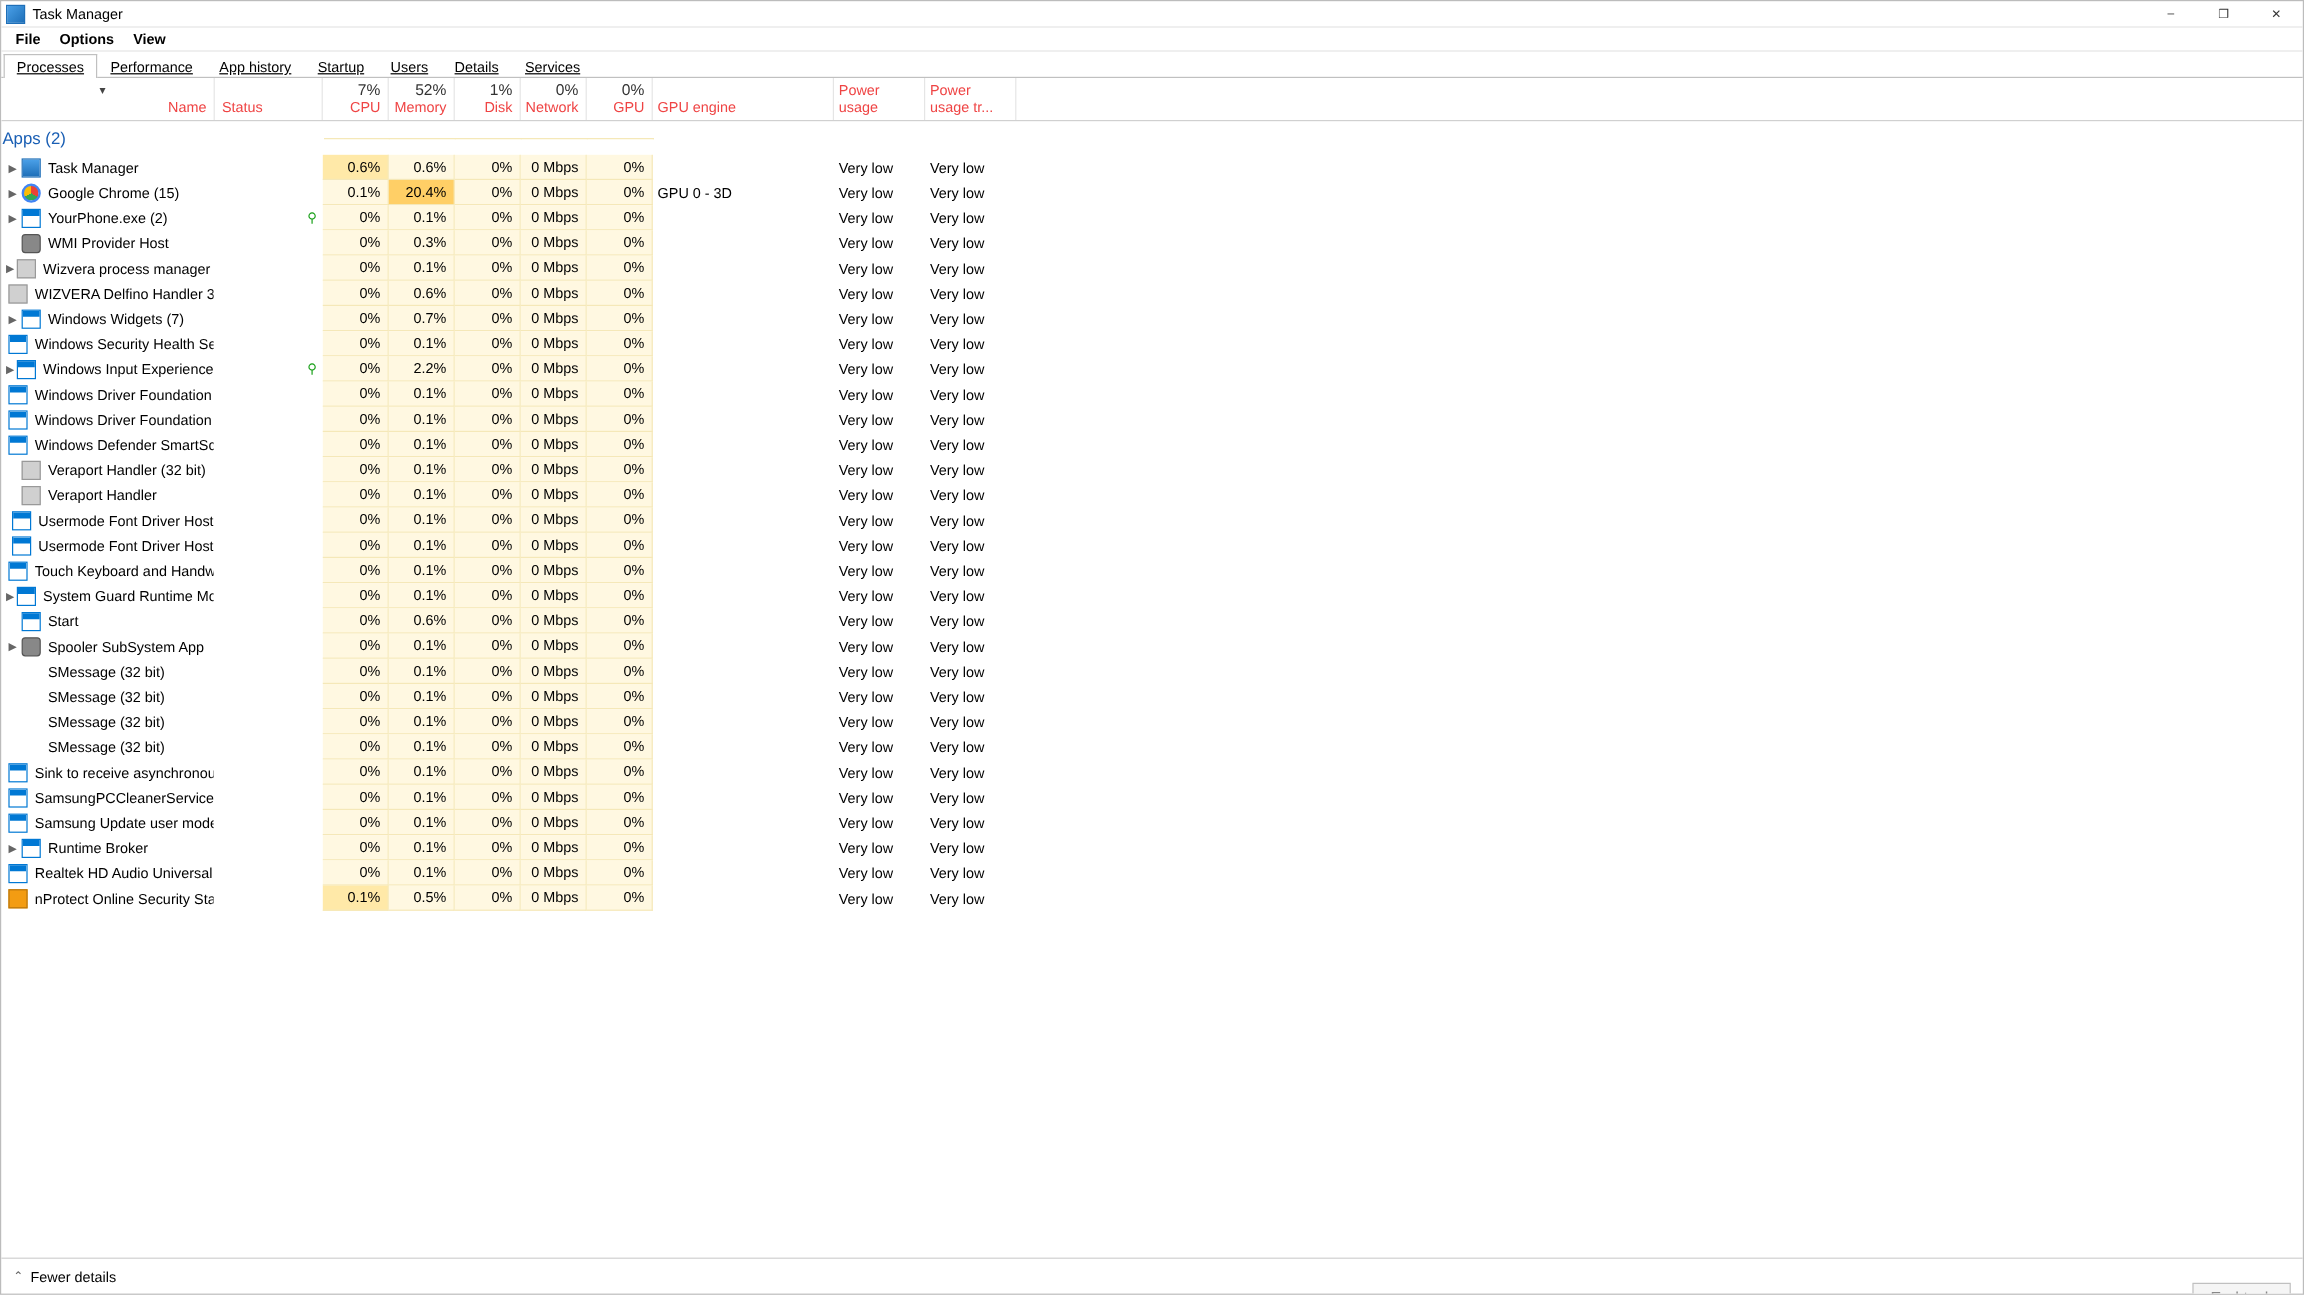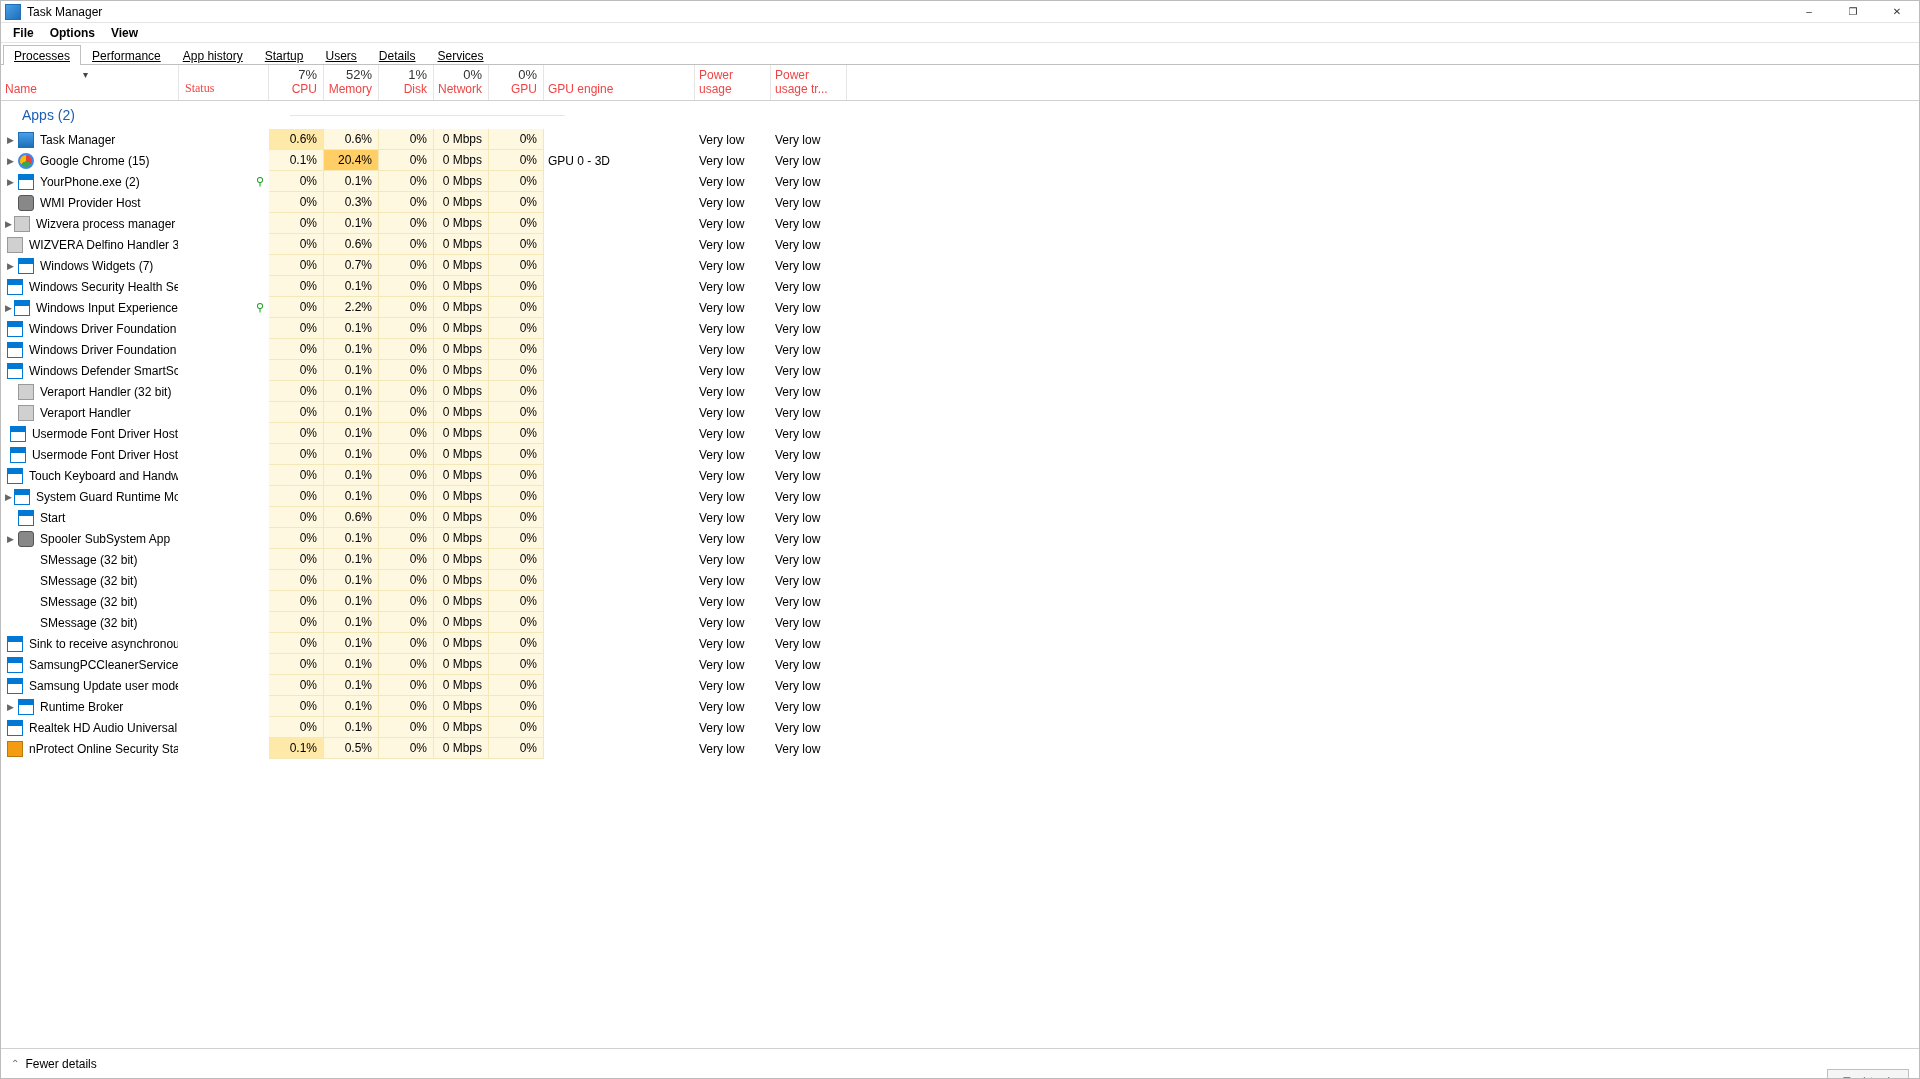--- a/index.html
+++ b/index.html
@@ -85,22 +85,22 @@
   .col {
     border-right: 1px solid #e5e5e5;
     display: flex;
     flex-direction: column;
     justify-content: flex-end;
     padding: 0 6px 4px 6px;
     font-size: 12px;
     color:#333;
   }
   .col.num { align-items: flex-end; }
-  .col-name { width: 178px; padding-left: 4px; justify-content: flex-end; }
-  .col-status { width: 90px; font-family: Liberation Serif, serif; }
+  .col-name { width: 178px; padding-left: 19px; justify-content: flex-end; align-items: flex-end; }
+  .col-status { width: 90px; }
   .col-cpu { width: 55px; }
   .col-mem { width: 55px; }
   .col-disk { width: 55px; }
   .col-net { width: 55px; }
   .col-gpu { width: 55px; }
   .col-gpueng { width: 151px; padding-left:4px; }
   .col-pu { width: 76px; padding-left:4px;}
   .col-put { width: 76px; padding-left:4px; }
   .header-row .pct { font-size: 13px; font-weight: 400; }
   .header-row .lbl { color:#ef4444; }
@@ -127,21 +127,21 @@
   .cell-pu, .cell-put { width: 76px; padding-left:4px; }
 
   .hl-low { background:#fff8e1; }
   .hl-med { background:#ffe9a8; }
   .hl-hi  { background:#ffcf66; }
   .cell.heat { border-right:1px solid #f5e8b8; border-bottom:1px solid #f5e8b8;}
   
   .group-row {
     display:flex; align-items:center;
     height: 28px;
-    padding-left: 21px;
+    padding-left: 1px;
     color:#1a5fb4;
     font-size: 14px;
     cursor: default;
   }
   .group-row .spacer-cells { display:flex; }
   .group-row .cell-name { width:178px; overflow:visible;}
   .expander {
     width: 11px; display:inline-flex; justify-content:center; color:#666; font-size:9px; margin-right:2px;
     cursor:pointer;
   }

